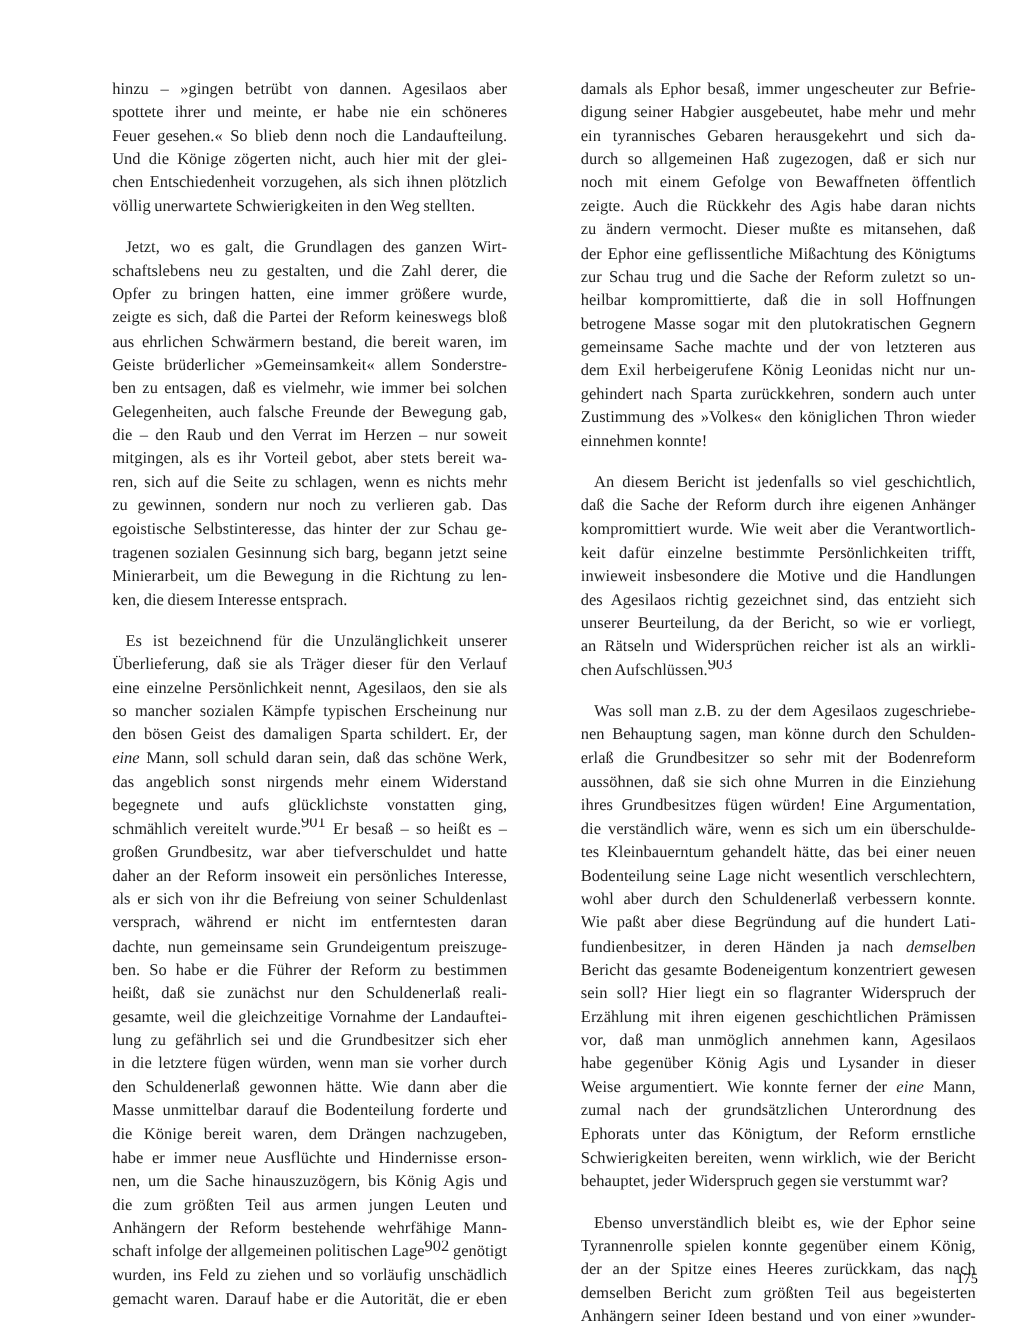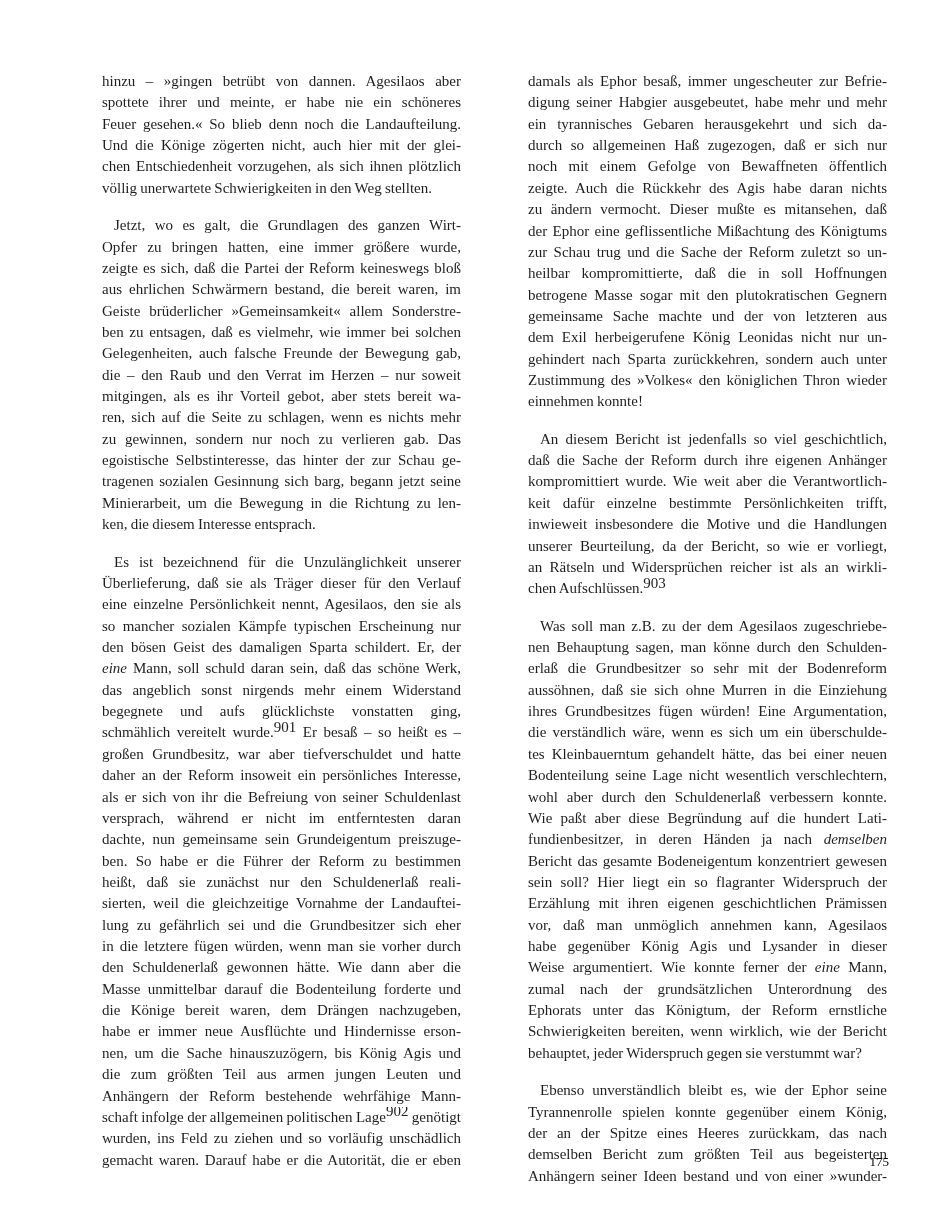--- a/index.html
+++ b/index.html
@@ -63,20 +63,21 @@
       <div class="para">
         <div class="line j">hinzu – »gingen betrübt von dannen. Agesilaos aber</div>
         <div class="line j">spottete ihrer und meinte, er habe nie ein schöneres</div>
         <div class="line j">Feuer gesehen.« So blieb denn noch die Landaufteilung.</div>
         <div class="line j">Und die Könige zögerten nicht, auch hier mit der glei-</div>
         <div class="line j">chen Entschiedenheit vorzugehen, als sich ihnen plötzlich</div>
         <div class="line">völlig unerwartete Schwierigkeiten in den Weg stellten.</div>
       </div>
       <div class="para indent">
         <div class="line j">Jetzt, wo es galt, die Grundlagen des ganzen Wirt-</div>
+        <div class="line j">schaftslebens neu zu gestalten, und die Zahl derer, die</div>
         <div class="line j">Opfer zu bringen hatten, eine immer größere wurde,</div>
         <div class="line j">zeigte es sich, daß die Partei der Reform keineswegs bloß</div>
         <div class="line j">aus ehrlichen Schwärmern bestand, die bereit waren, im</div>
         <div class="line j">Geiste brüderlicher »Gemeinsamkeit« allem Sonderstre-</div>
         <div class="line j">ben zu entsagen, daß es vielmehr, wie immer bei solchen</div>
         <div class="line j">Gelegenheiten, auch falsche Freunde der Bewegung gab,</div>
         <div class="line j">die – den Raub und den Verrat im Herzen – nur soweit</div>
         <div class="line j">mitgingen, als es ihr Vorteil gebot, aber stets bereit wa-</div>
         <div class="line j">ren, sich auf die Seite zu schlagen, wenn es nichts mehr</div>
         <div class="line j">zu gewinnen, sondern nur noch zu verlieren gab. Das</div>
@@ -95,21 +96,21 @@
         <div class="line j">das angeblich sonst nirgends mehr einem Widerstand</div>
         <div class="line j">begegnete und aufs glücklichste vonstatten ging,</div>
         <div class="line j">schmählich vereitelt wurde.<sup>901</sup> Er besaß – so heißt es –</div>
         <div class="line j">großen Grundbesitz, war aber tiefverschuldet und hatte</div>
         <div class="line j">daher an der Reform insoweit ein persönliches Interesse,</div>
         <div class="line j">als er sich von ihr die Befreiung von seiner Schuldenlast</div>
         <div class="line j">versprach, während er nicht im entferntesten daran</div>
         <div class="line j">dachte, nun gemeinsame sein Grundeigentum preiszuge-</div>
         <div class="line j">ben. So habe er die Führer der Reform zu bestimmen</div>
         <div class="line j">heißt, daß sie zunächst nur den Schuldenerlaß reali-</div>
-        <div class="line j">sierten, weil die gleichzeitige Vornahme der Landauftei-</div>
+        <div class="line j">gesamte, weil die gleichzeitige Vornahme der Landauftei-</div>
         <div class="line j">lung zu gefährlich sei und die Grundbesitzer sich eher</div>
         <div class="line j">in die letztere fügen würden, wenn man sie vorher durch</div>
         <div class="line j">den Schuldenerlaß gewonnen hätte. Wie dann aber die</div>
         <div class="line j">Masse unmittelbar darauf die Bodenteilung forderte und</div>
         <div class="line j">die Könige bereit waren, dem Drängen nachzugeben,</div>
         <div class="line j">habe er immer neue Ausflüchte und Hindernisse erson-</div>
         <div class="line j">nen, um die Sache hinauszuzögern, bis König Agis und</div>
         <div class="line j">die zum größten Teil aus armen jungen Leuten und</div>
         <div class="line j">Anhängern der Reform bestehende wehrfähige Mann-</div>
         <div class="line j">schaft infolge der allgemeinen politischen Lage<sup>902</sup> genötigt</div>
@@ -135,20 +136,21 @@
         <div class="line j">gehindert nach Sparta zurückkehren, sondern auch unter</div>
         <div class="line j">Zustimmung des »Volkes« den königlichen Thron wieder</div>
         <div class="line">einnehmen konnte!</div>
       </div>
       <div class="para indent">
         <div class="line j">An diesem Bericht ist jedenfalls so viel geschichtlich,</div>
         <div class="line j">daß die Sache der Reform durch ihre eigenen Anhänger</div>
         <div class="line j">kompromittiert wurde. Wie weit aber die Verantwortlich-</div>
         <div class="line j">keit dafür einzelne bestimmte Persönlichkeiten trifft,</div>
         <div class="line j">inwieweit insbesondere die Motive und die Handlungen</div>
+        <div class="line j">des Agesilaos richtig gezeichnet sind, das entzieht sich</div>
         <div class="line j">unserer Beurteilung, da der Bericht, so wie er vorliegt,</div>
         <div class="line j">an Rätseln und Widersprüchen reicher ist als an wirkli-</div>
         <div class="line">chen Aufschlüssen.<sup>903</sup></div>
       </div>
       <div class="para indent">
         <div class="line j">Was soll man z.B. zu der dem Agesilaos zugeschriebe-</div>
         <div class="line j">nen Behauptung sagen, man könne durch den Schulden-</div>
         <div class="line j">erlaß die Grundbesitzer so sehr mit der Bodenreform</div>
         <div class="line j">aussöhnen, daß sie sich ohne Murren in die Einziehung</div>
         <div class="line j">ihres Grundbesitzes fügen würden! Eine Argumentation,</div>

